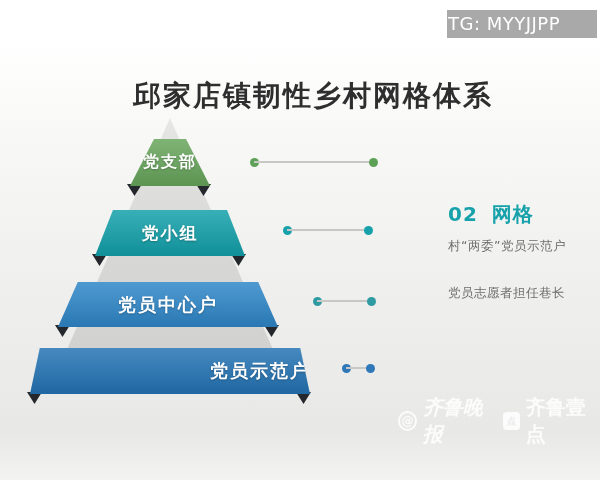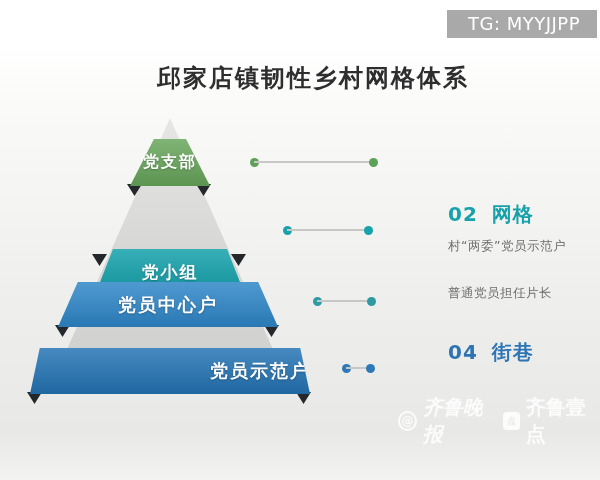--- a/index.html
+++ b/index.html
@@ -10,45 +10,45 @@
     position:relative;overflow:hidden;
   }
   .stage{
     position:absolute;inset:0;
     background:linear-gradient(180deg,#ffffff 0%,#ffffff 9%,#f8f8f6 28%,#efefed 60%,#e8e8e6 90%,#f3f3f2 100%);
   }
   
   .wm-top{
     position:absolute;top:10px;left:447px;width:150px;height:28px;
     background:#a9a9a9;color:#ffffff;font-size:18px;line-height:28px;
-    padding-left:21px;box-sizing:border-box;letter-spacing:.5px;
+    padding-left:1px;box-sizing:border-box;letter-spacing:.5px;
   }
   
   .title{
-    position:absolute;top:62px;left:0;right:0;text-align:center;
-    margin-left:26px;font-size:24px;font-weight:bold;color:#2e2e2e;
+    position:absolute;top:77px;left:0;right:0;text-align:center;
+    margin-left:26px;font-size:28px;font-weight:bold;color:#2e2e2e;
     letter-spacing:2px;
   }
   
   .pyr-under{
     position:absolute;left:48px;top:118px;width:244px;height:274px;
     background:linear-gradient(180deg,#e6e6e4 0%,#d8d8d6 45%,#cfcfcd 100%);
     clip-path:polygon(50% 0,100% 100%,0 100%);
     z-index:1;
   }
   
   .band{
     position:absolute;z-index:3;
     display:flex;align-items:center;justify-content:center;
     color:#fff;font-weight:bold;letter-spacing:2px;
   }
   .band .sheen{position:absolute;inset:0;background:linear-gradient(180deg,rgba(255,255,255,.16),rgba(0,0,0,.10));pointer-events:none;}
   .band span{position:relative;z-index:1;text-shadow:0 1px 2px rgba(0,0,0,.25);}
   .band1{left:130px;top:139px;width:80px;height:47px;clip-path:polygon(30% 0,70% 0,100% 100%,0 100%);font-size:16px;}
-  .band2{left:95px;top:210px;width:150px;height:46px;clip-path:polygon(12% 0,88% 0,100% 100%,0 100%);font-size:17px;margin-top:39px;}
+  .band2{left:95px;top:210px;width:150px;height:46px;clip-path:polygon(12% 0,88% 0,100% 100%,0 100%);font-size:17px;}
   .band3{left:58px;top:282px;width:220px;height:45px;clip-path:polygon(9% 0,91% 0,100% 100%,0 100%);font-size:18px;}
   .band4{left:30px;top:348px;width:280px;height:46px;clip-path:polygon(3.5% 0,96.5% 0,100% 100%,0 100%);font-size:18px;}
   
   .fold{
     position:absolute;width:15px;height:12px;background:#24282c;
     clip-path:polygon(0 0,100% 0,50% 100%);z-index:2;
   }
   .f1l{left:127px;top:184px;}.f1r{left:196px;top:184px;}
   .f2l{left:92px;top:254px;}.f2r{left:231px;top:254px;}
   .f3l{left:55px;top:325px;}.f3r{left:264px;top:325px;}
@@ -148,26 +148,23 @@
     <span class="dot r" style="background-color: rgb(46, 119, 184);"></span>
   </div>
 
   <div class="item i2">
     <div class="hdr" style="color: rgb(23, 162, 171);">
       <span class="num">02</span><span>网格</span>
     </div>
     <div class="desc">村“两委”党员示范户</div>
   </div>
   <div class="item i3">
-    <div class="desc">普通党员担任片长</div>
+    <div class="desc">党员志愿者担任巷长</div>
   </div>
   <div class="item i4">
-    <div class="hdr" style="color: rgb(45, 116, 181);">
-      <span class="num">04</span><span>街巷</span>
-    </div>
   </div>
 
   <div class="brand">
     <span class="circ">@</span>
     <span class="cal">齐鲁晚报</span>
     <span class="sq">点</span>
     <span>齐鲁壹点</span>
   </div>
 
 

